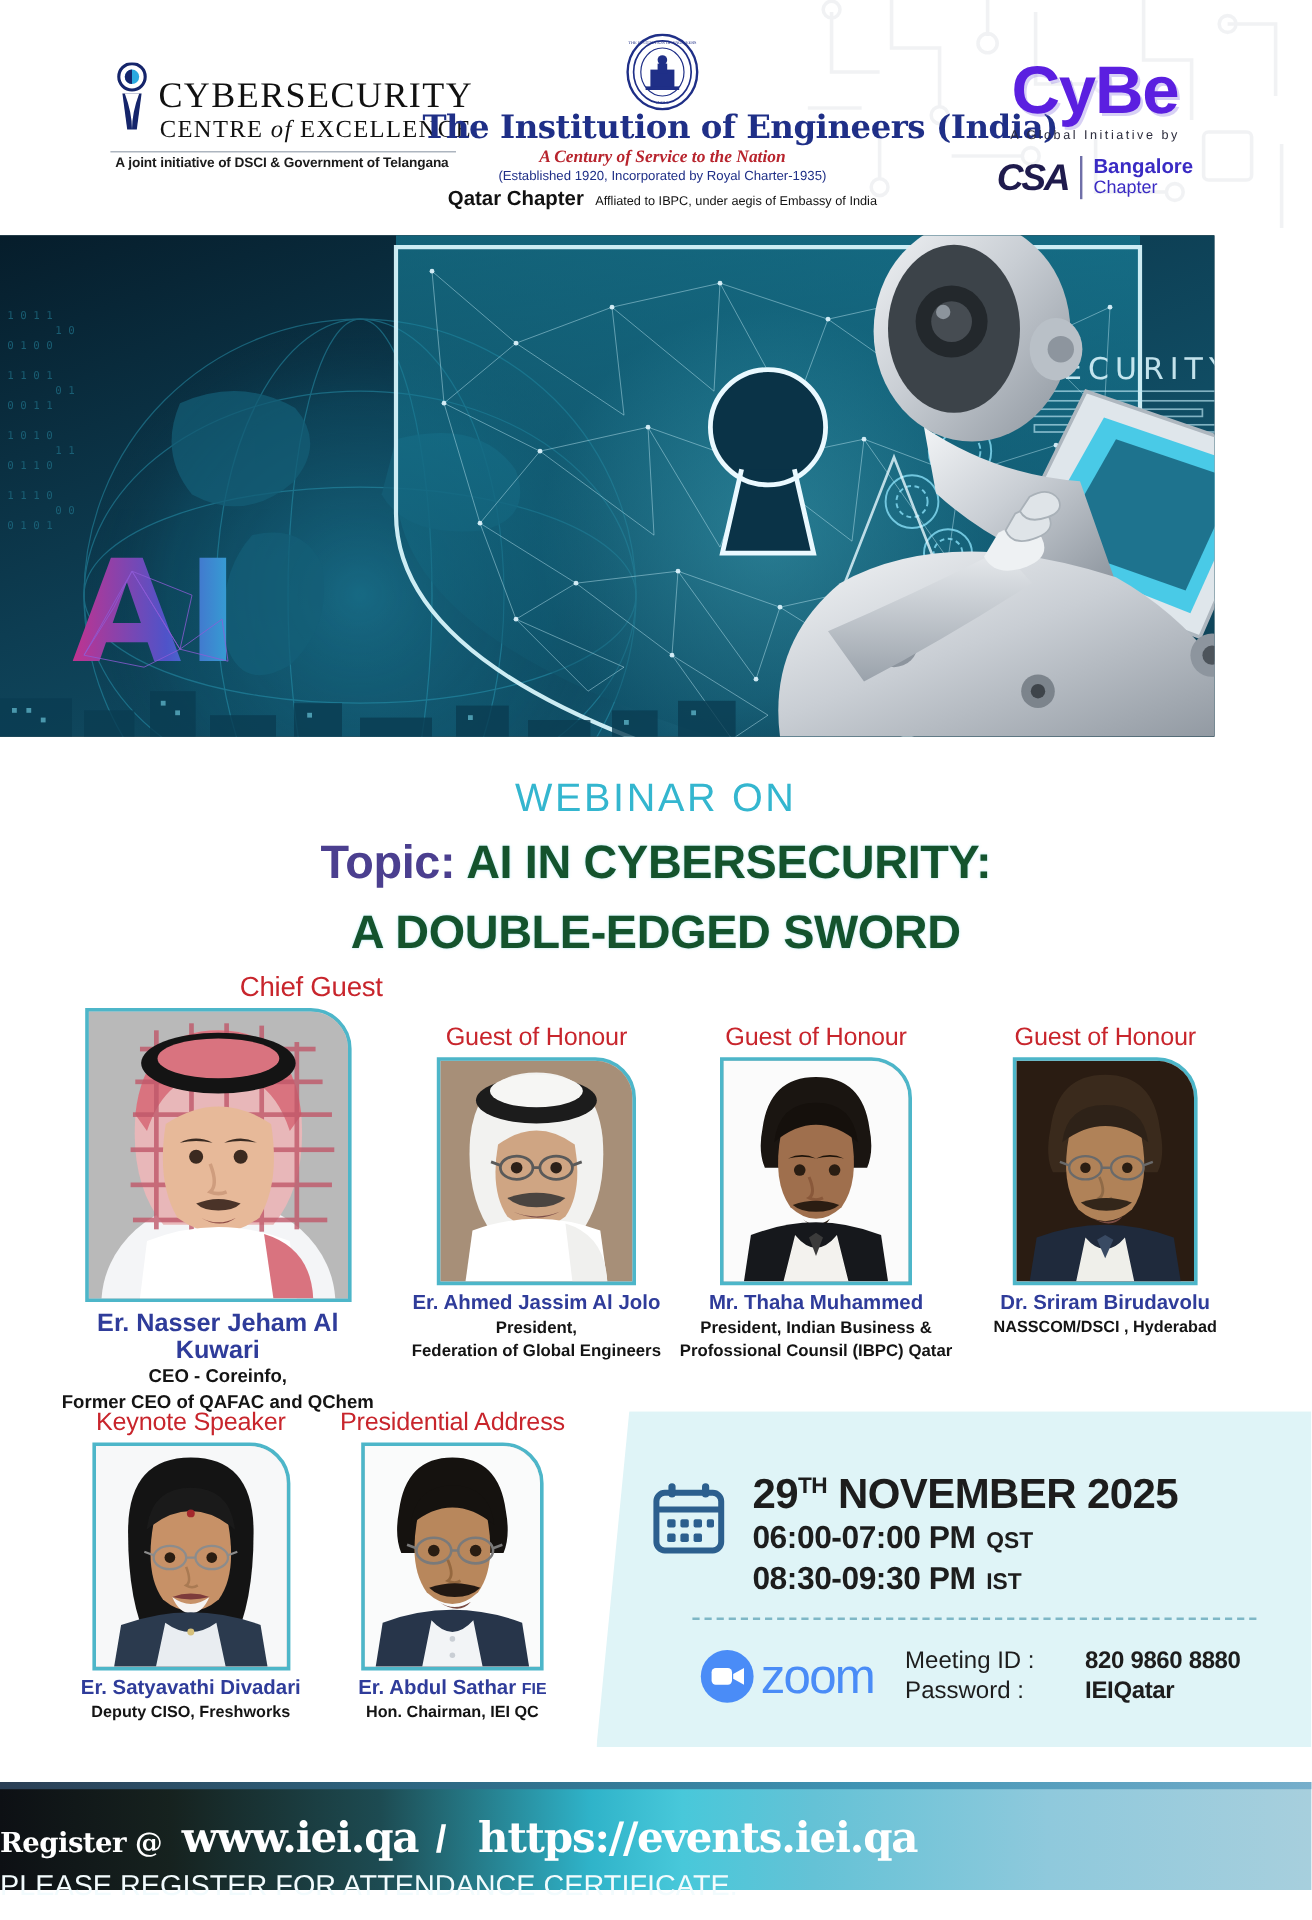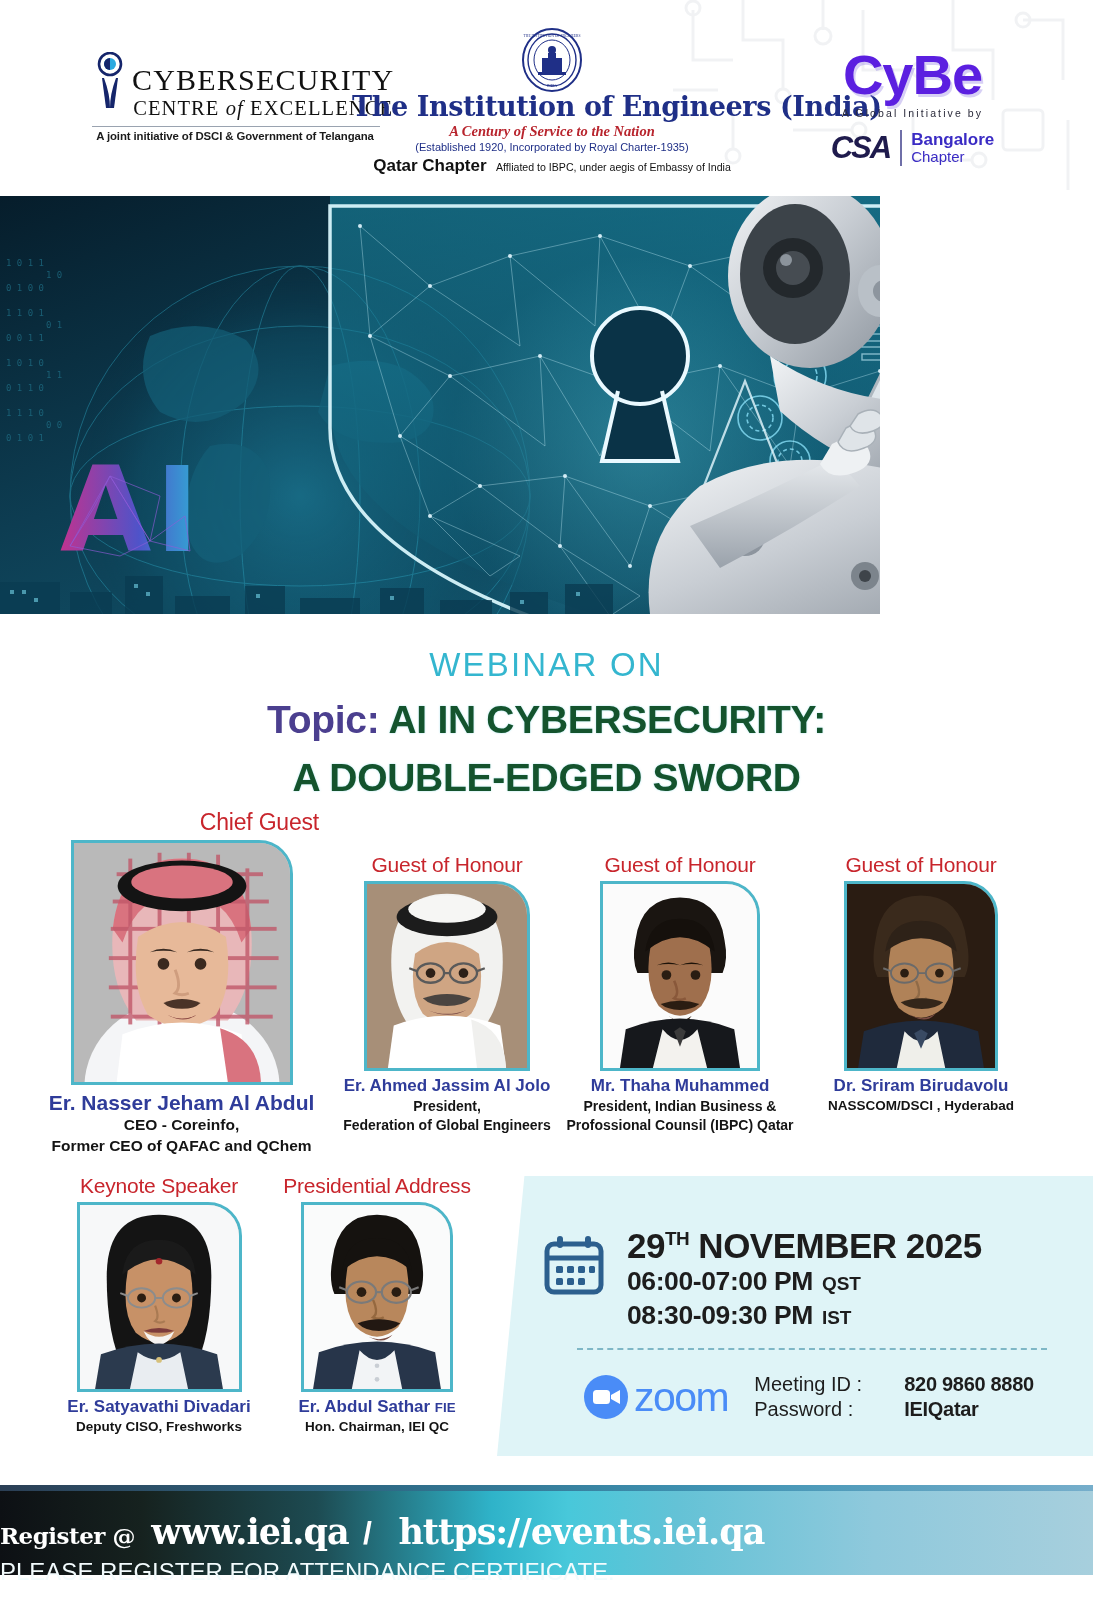--- a/index.html
+++ b/index.html
@@ -79,21 +79,21 @@
     font-size: 31px; font-weight: bold; font-style: italic; color: #1f1b4d;
     letter-spacing: -2px;
   }
   .csa-div { width: 2px; height: 36px; background: #6f6fa8; margin: 0 9px 0 10px; }
   .csa-bang { text-align: left; line-height: 1.05; }
   .csa-b1 { font-size: 17px; font-weight: bold; color: #3a2bc4; }
   .csa-b2 { font-size: 15px; color: #3a2bc4; }
 
   
   .hero {
-    position: relative; height: 418px; width: 880px; overflow: hidden;
+    position: relative; height: 418px; width: 1012px; overflow: hidden;
     background: #0b2d3a;
   }
   .hero svg { display: block; }
 
   
   .titles { text-align: center; padding-top: 32px; }
   .webinar-on {
     font-size: 33px; color: #34b6cf; letter-spacing: 2.2px; font-weight: normal;
   }
   .topic-line {
@@ -593,21 +593,21 @@
         </g>
         <circle cx="92" cy="124" r="6" fill="#3b2a20"></circle>
           <circle cx="130" cy="124" r="6" fill="#3b2a20"></circle>
         <path d="M104 130 q7 18 0 24 q7 3 14 0" fill="none" stroke="#cf9d7e" stroke-width="3"></path>
         <path d="M92 164 q19 -8 38 0 q-6 6 -19 6 q-13 0 -19 -6 z" fill="#4a3328"></path>
         <path d="M96 176 q15 8 30 0 q-13 10 -30 0 z" fill="#8c4a44"></path>
         <path d="M50 196 q61 -24 122 0 l6 49 l-134 0 z" fill="#ffffff"></path>
         <path d="M150 190 q40 12 42 55 l-34 0 z" fill="#d9737f"></path>
       </svg>
     </div>
-    <div class="sp-name">Er. Nasser Jeham Al Abdul</div>
+    <div class="sp-name">Er. Nasser Jeham Al Kuwari</div>
     <div class="sp-desc">CEO - Coreinfo,</div>
     <div class="sp-desc">Former CEO of QAFAC and QChem</div>
   </div>
 
   <div class="sp" id="sp1">
     <div class="sp-role">Guest of Honour</div>
     <div class="frame">
       <svg class="ph" viewBox="0 0 166 190" preserveAspectRatio="xMidYMid slice">
         <rect width="166" height="190" fill="#a78f78"></rect>
         <path d="M26 66 q6 -56 57 -56 q51 0 57 56 q4 52 -20 84 l-74 0 q-24 -32 -20 -84 z" fill="#f2f2f0"></path>

